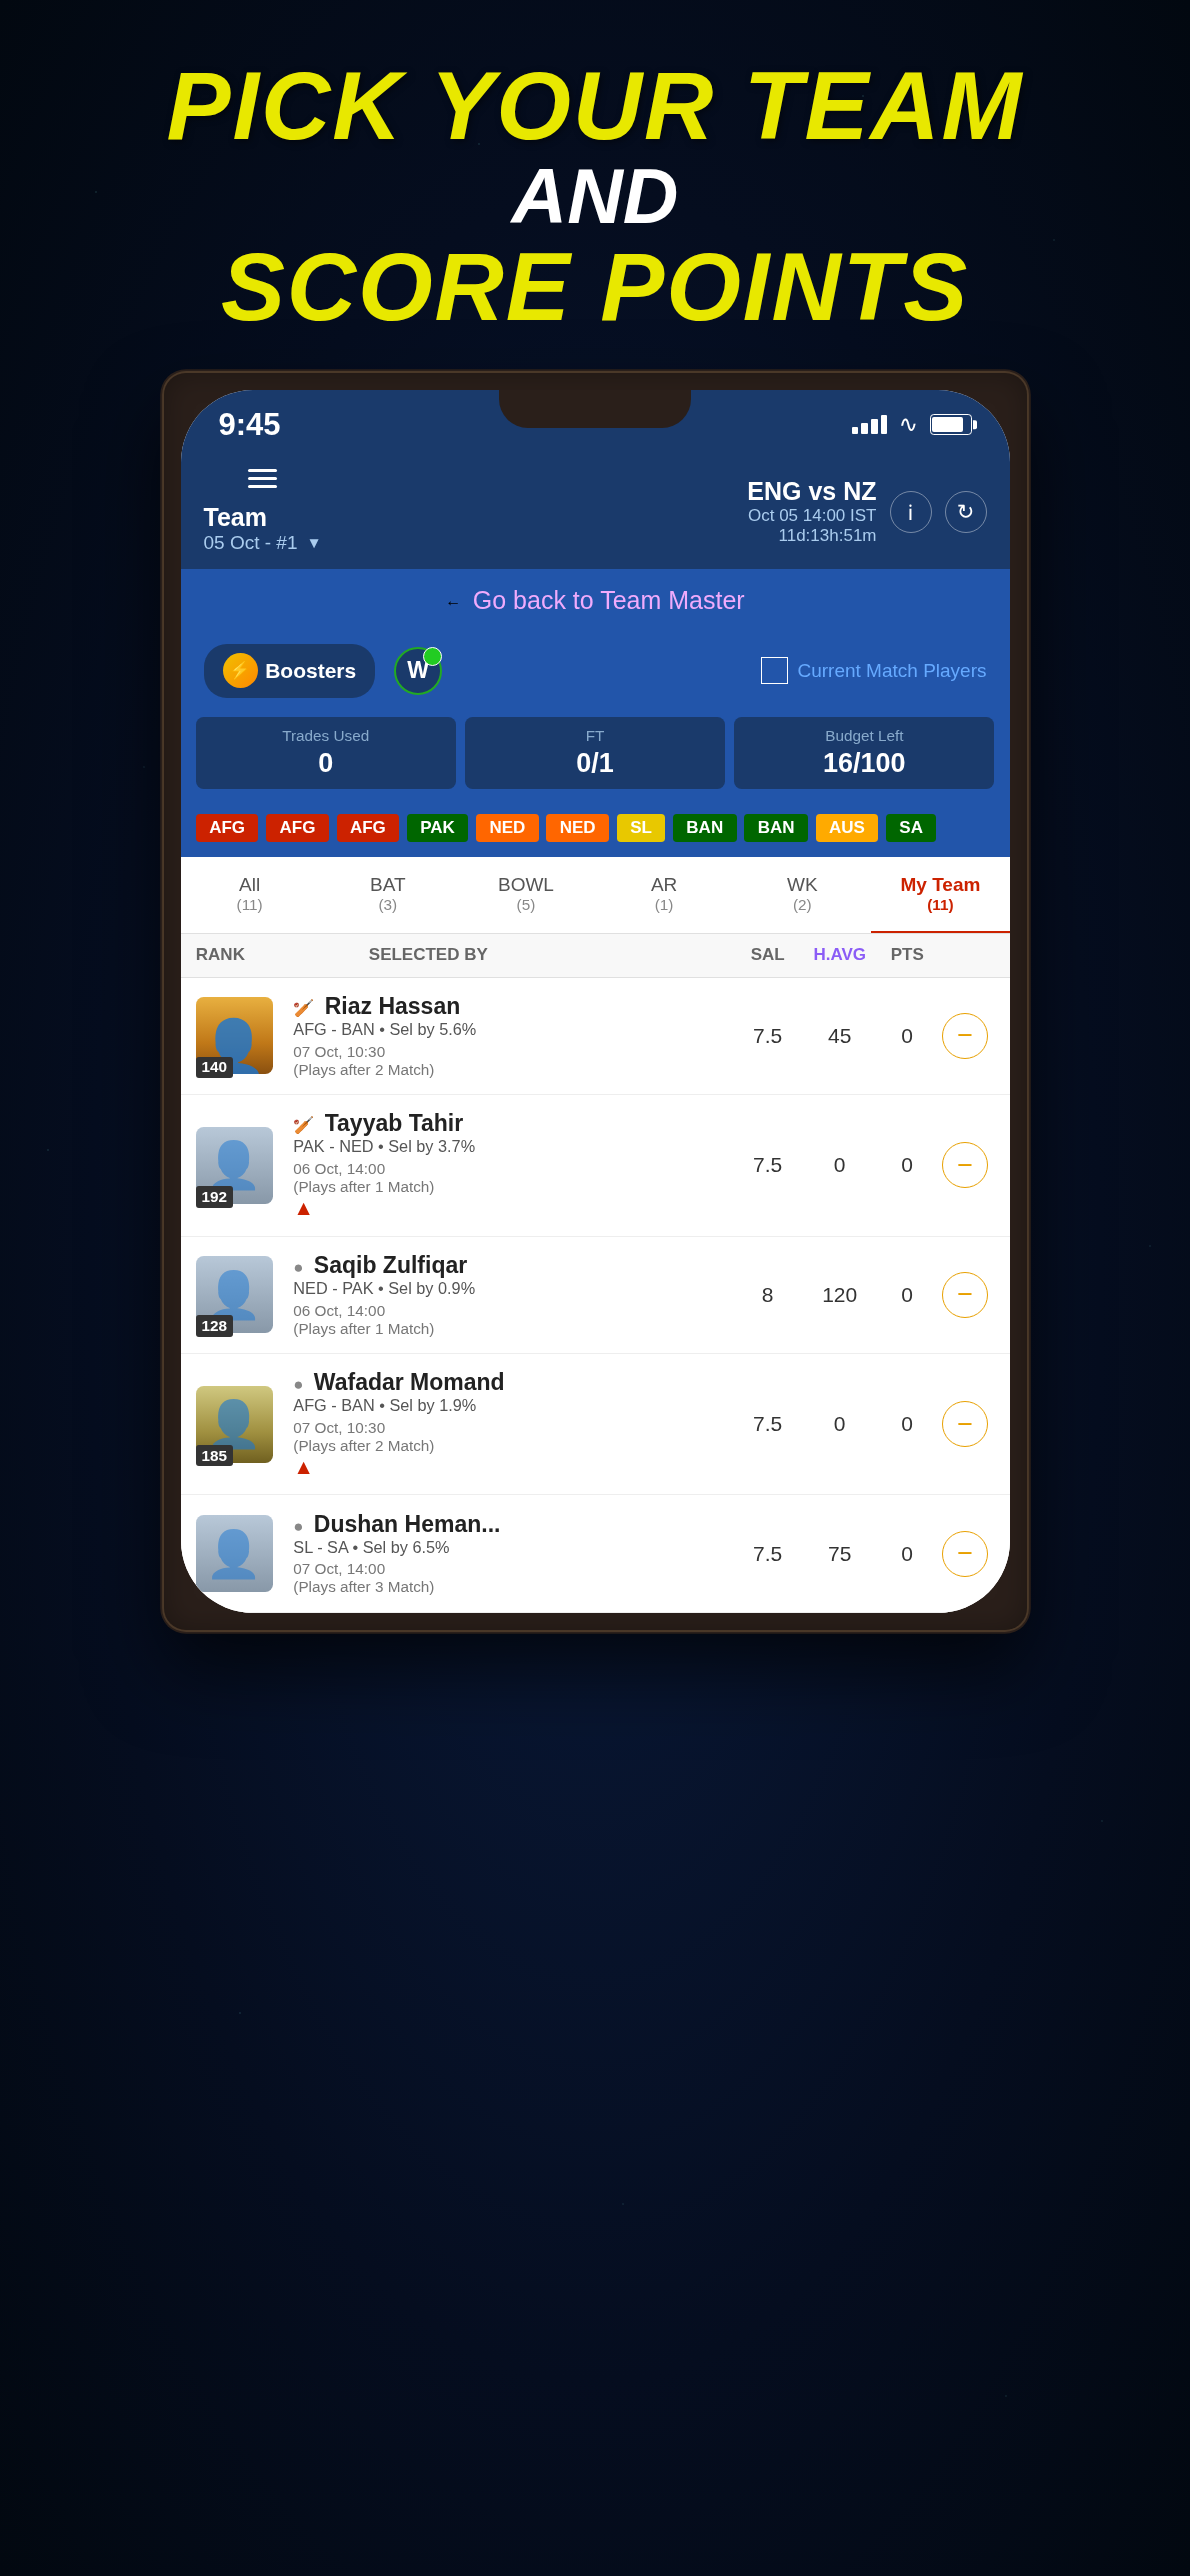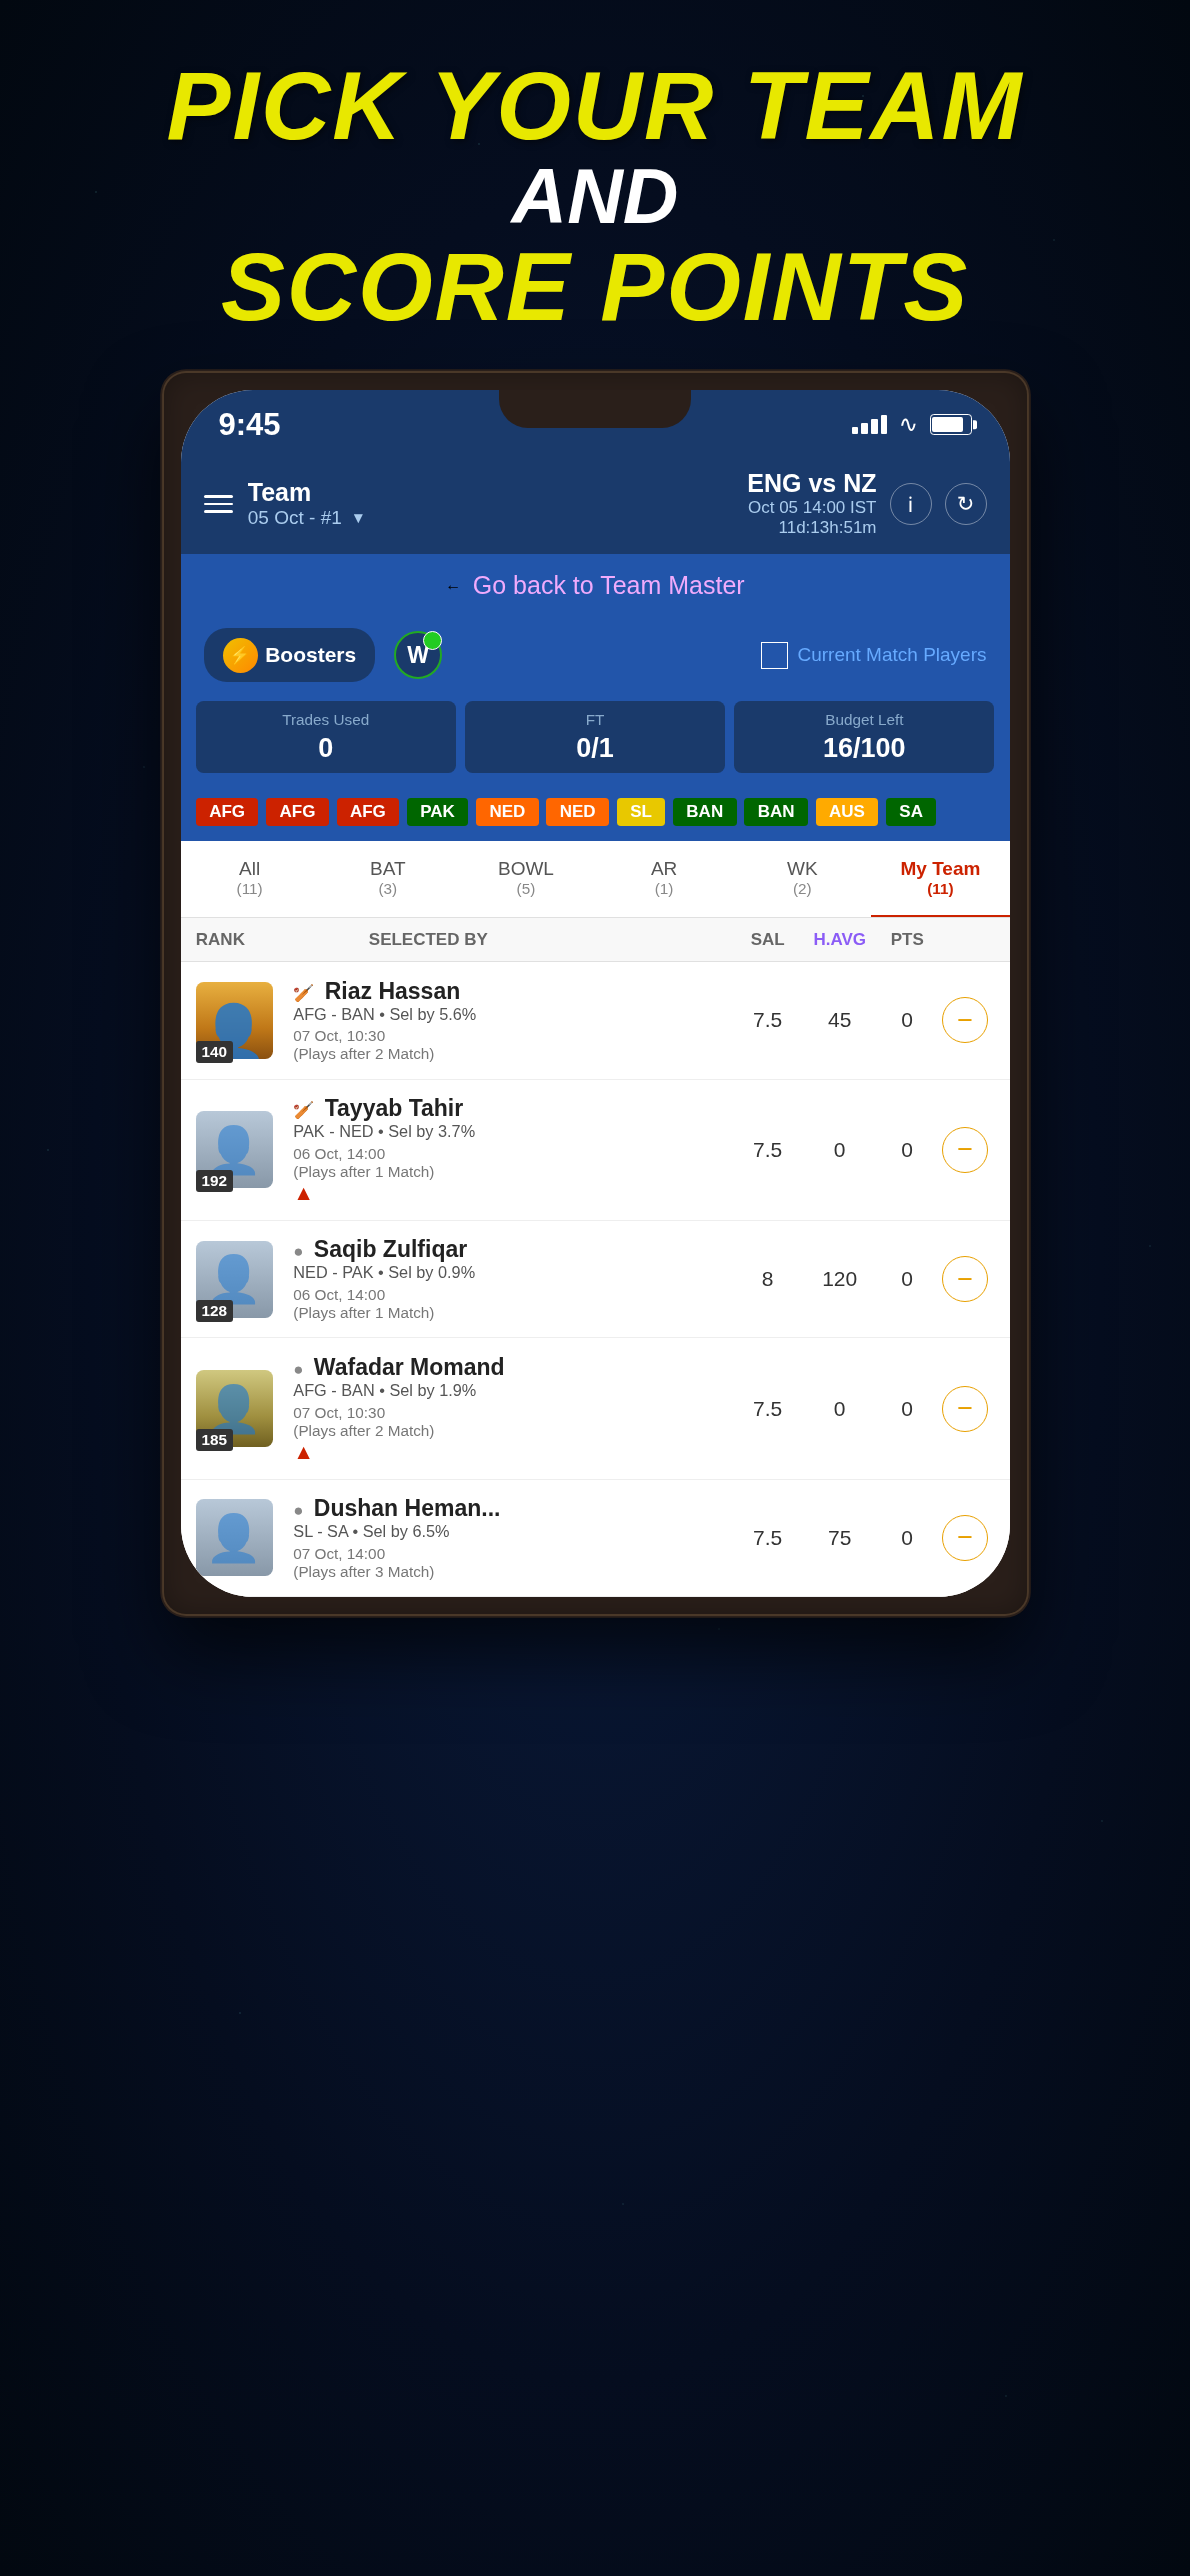--- a/index.html
+++ b/index.html
@@ -179,20 +179,21 @@
       background: #1a3a6b;
       padding: 15.3px 23px;
       display: flex;
       justify-content: space-between;
       align-items: center;
     }
     .header-left {
       display: flex;
       align-items: center;
       gap: 15.3px;
+      flex-direction: column;
     }
     .hamburger {
       display: flex;
       flex-direction: column;
       gap: 4.8px;
       cursor: pointer;
     }
     .hamburger span {
       width: 29px;
       height: 2.9px;

